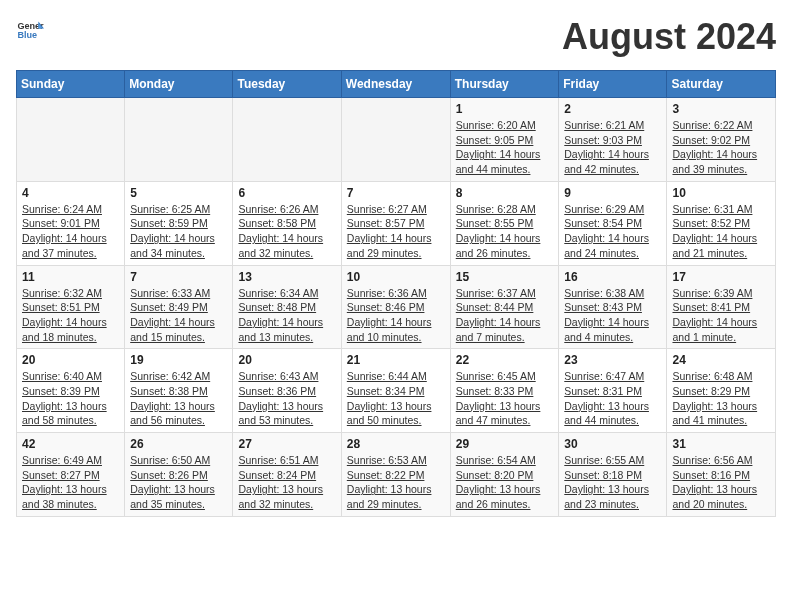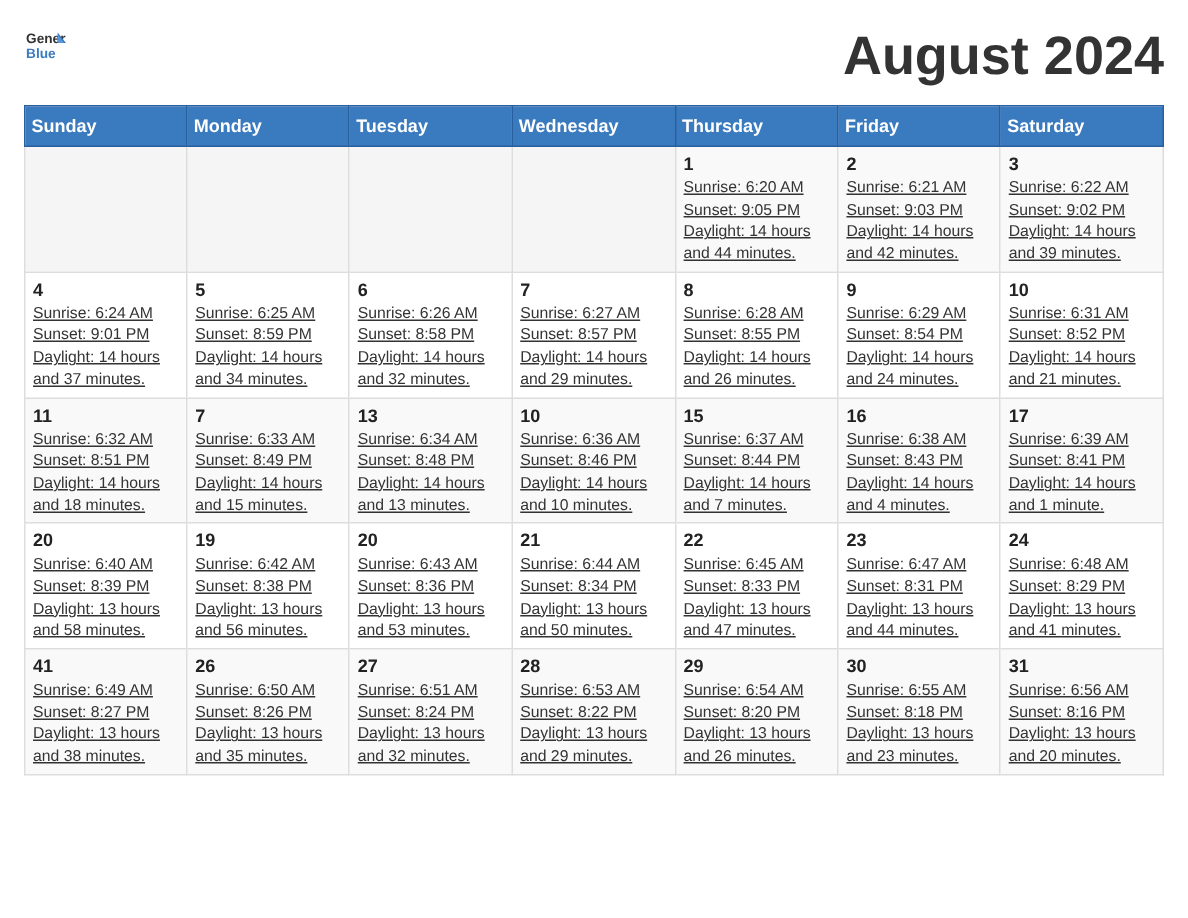--- a/index.html
+++ b/index.html
@@ -215,21 +215,21 @@
           <div class="day-number">23</div>
           <div class="day-info">Sunrise: 6:47 AM<br>Sunset: 8:31 PM<br>Daylight: 13 hours and 44 minutes.</div>
         </td>
         <td>
           <div class="day-number">24</div>
           <div class="day-info">Sunrise: 6:48 AM<br>Sunset: 8:29 PM<br>Daylight: 13 hours and 41 minutes.</div>
         </td>
       </tr>
       <tr>
         <td>
-          <div class="day-number">41</div>
+          <div class="day-number">42</div>
           <div class="day-info">Sunrise: 6:49 AM<br>Sunset: 8:27 PM<br>Daylight: 13 hours and 38 minutes.</div>
         </td>
         <td>
           <div class="day-number">26</div>
           <div class="day-info">Sunrise: 6:50 AM<br>Sunset: 8:26 PM<br>Daylight: 13 hours and 35 minutes.</div>
         </td>
         <td>
           <div class="day-number">27</div>
           <div class="day-info">Sunrise: 6:51 AM<br>Sunset: 8:24 PM<br>Daylight: 13 hours and 32 minutes.</div>
         </td>

